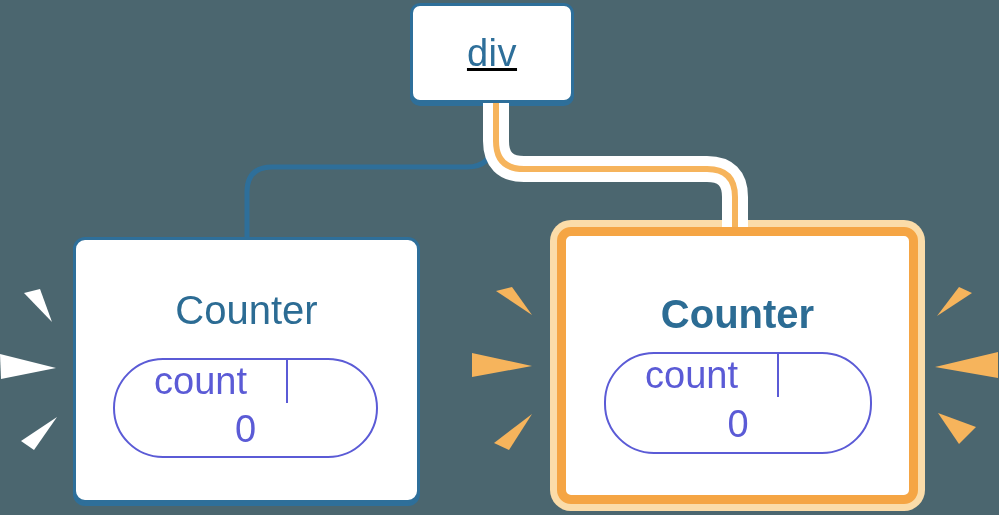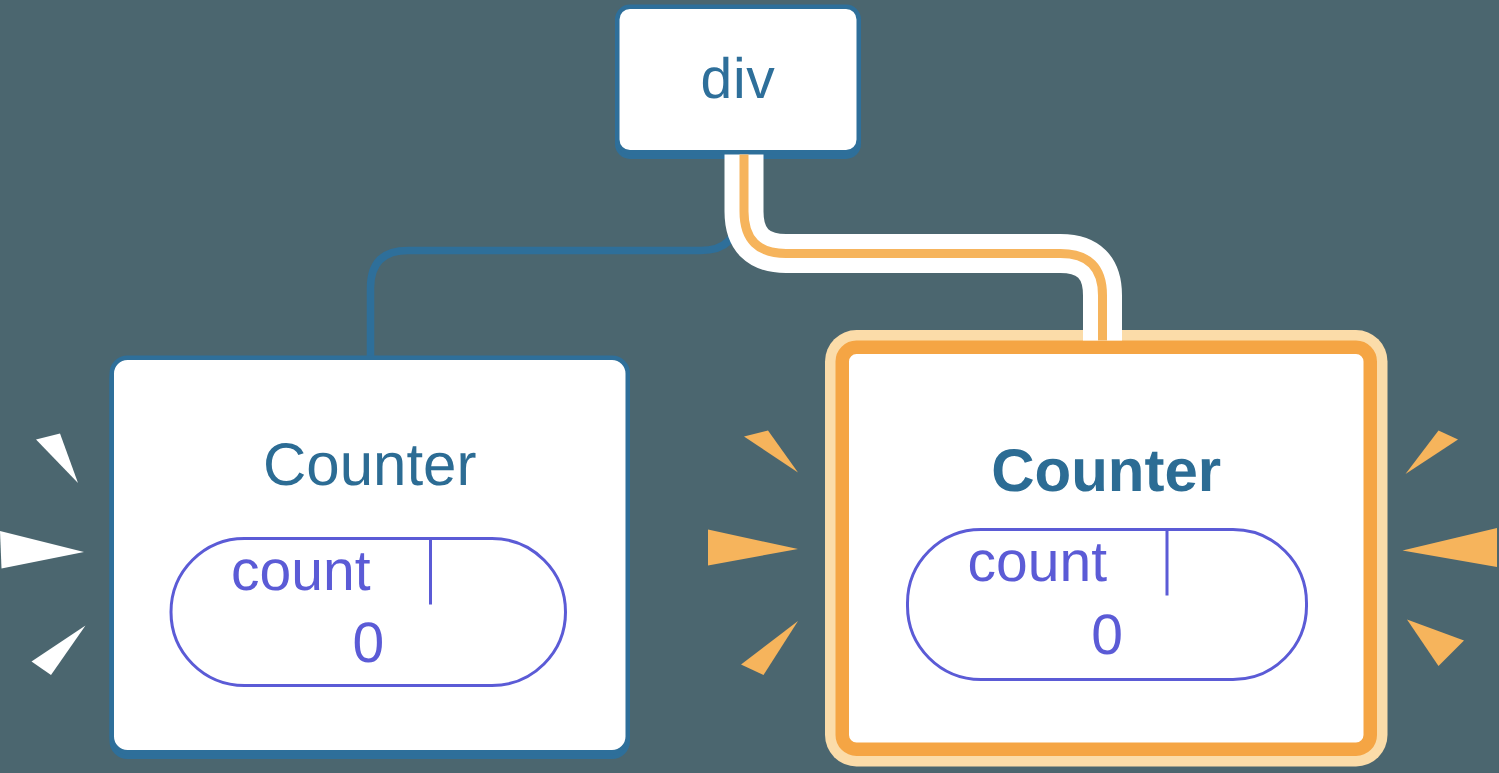--- a/index.html
+++ b/index.html
@@ -24,21 +24,21 @@
   .layer{position:absolute;left:0;top:0;width:999px;height:515px;pointer-events:none;}
 
   
   .root-node{
     position:absolute;left:410px;top:3px;width:164px;height:100px;
     box-sizing:border-box;
     background:var(--card_background);
     border:3px solid var(--node_blue);
     border-radius:10px;
     box-shadow:0 3px 0 var(--node_blue);
-    display:flex;align-items:center;justify-content:center;
+    display:flex;align-items:center;justify-content:center;text-decoration:underline;
   }
   .root-node .label{
     font-size:38px;color:var(--node_blue);letter-spacing:.5px;
   }
 
   
   .card{
     position:absolute;box-sizing:border-box;
     background:var(--card_background);
   }

